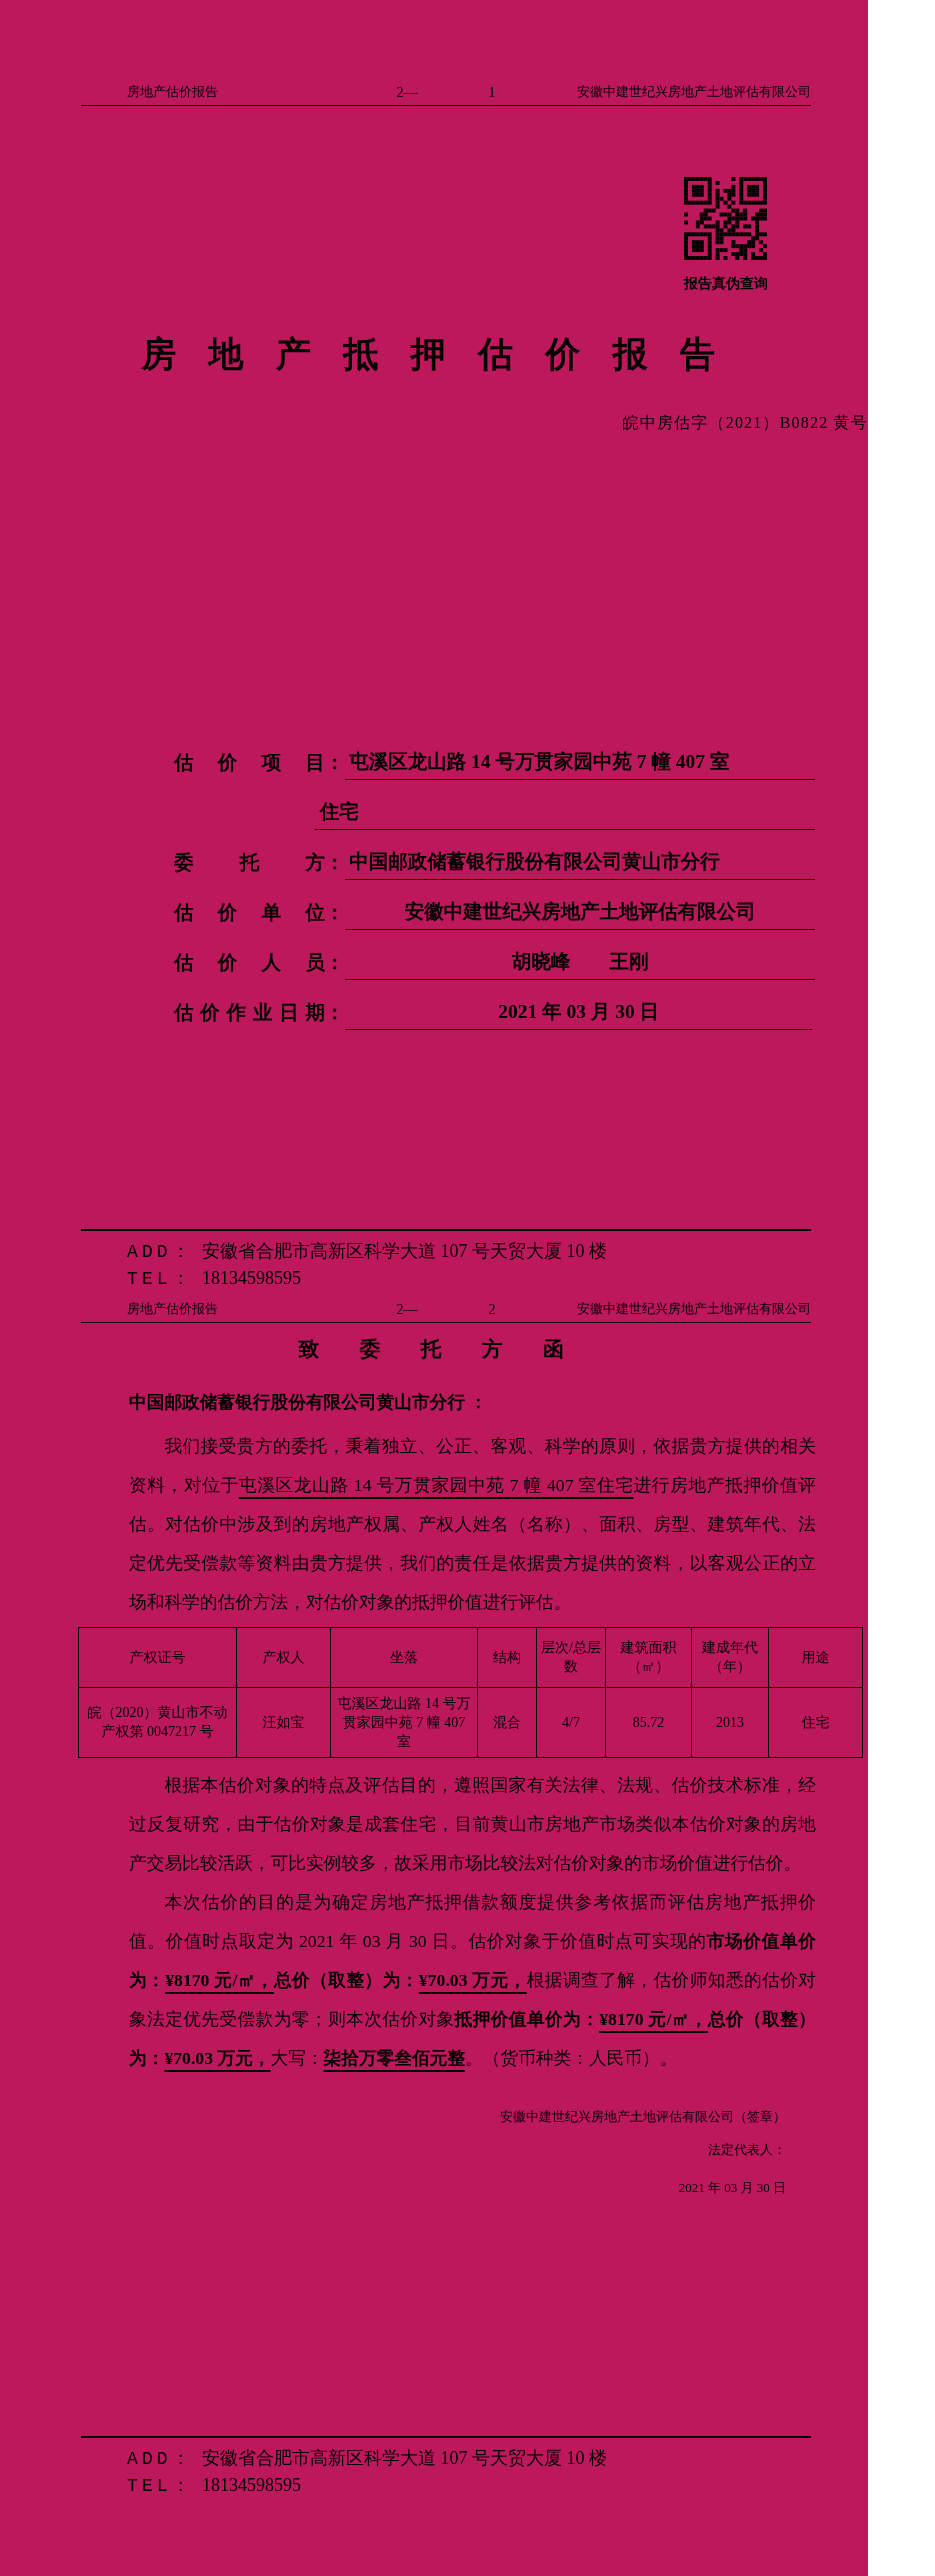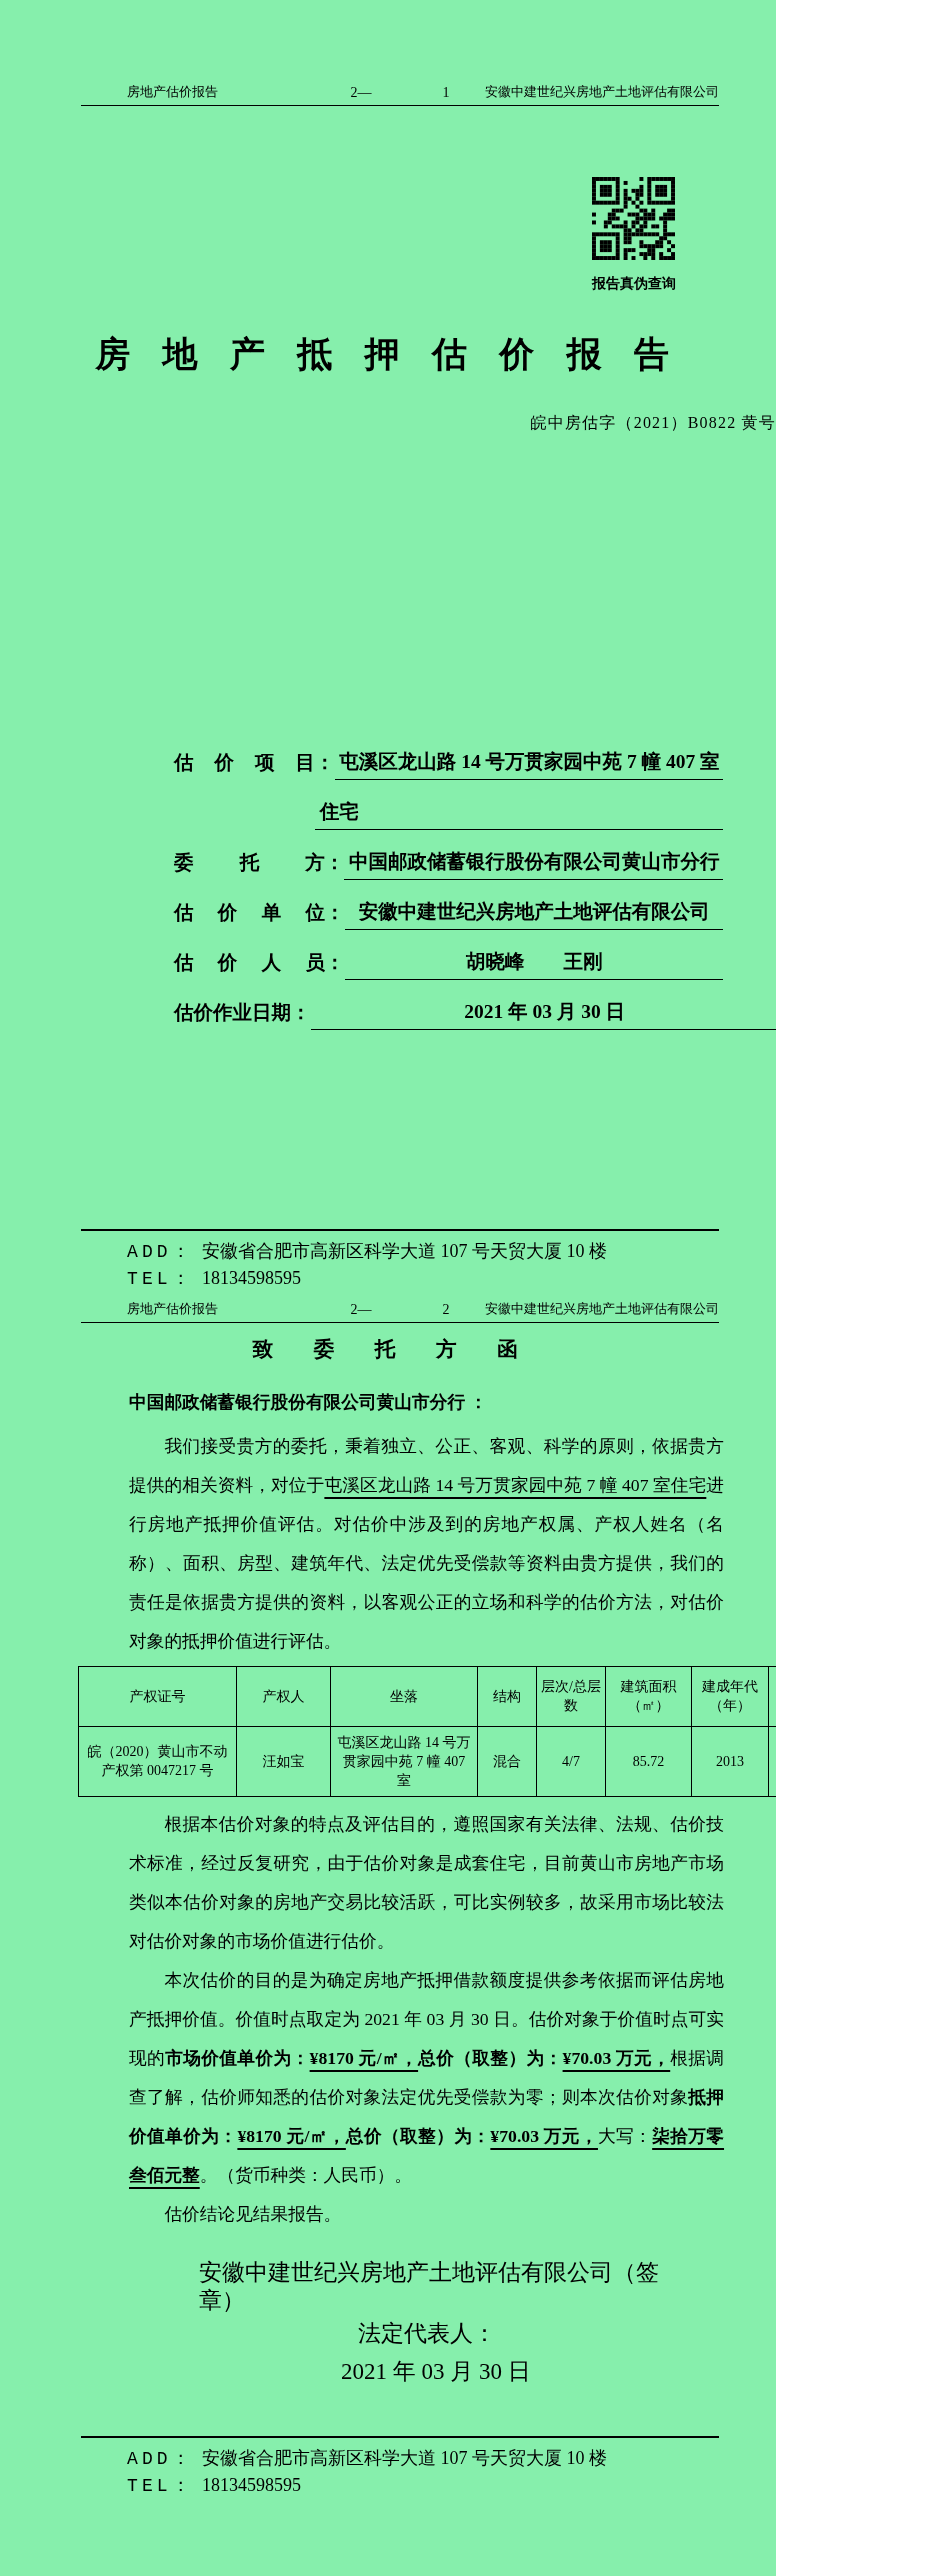--- a/index.html
+++ b/index.html
@@ -2,21 +2,21 @@
 <html style="font-size:9.4px"><head>
 <meta charset="utf-8">
 <style>
   * { margin:0; padding:0; box-sizing:border-box; }
   html,body { background:#ffffff; }
   body {
     width:936px;
     font-family:"Liberation Serif","DejaVu Serif",serif;
     color:#000;
   }
-  .doc { width:776px; background:#86efac; }
+  .doc { width:868px; background:#be185d; }
   .page { position:relative; overflow:hidden; }
   .page1 { height:1292px; padding-top:83px; }
   .page2 { height:1284px; padding-top:8.3px; }
 
   
   .pg-header {
     display:grid; grid-template-columns:1fr auto 1fr; align-items:end;
     margin:0 57px 0 81px; padding:0 0 3.5px 0;
     border-bottom:1.2px solid #000;
     font-size:13px;
@@ -87,21 +87,21 @@
     font-size:14px; line-height:19px;
   }
   .info-table th, .info-table td {
     border:1.2px solid #000; text-align:center; vertical-align:middle;
     padding:3.5px 3.5px; font-weight:normal; word-break:break-all;
   }
   .info-table thead th { height:60px; }
   .info-table tbody td { height:70px; }
 
   
-  .signature { margin:25px 82px 0 0; margin-left:auto; width:495px; font-size:23px; }
+  .signature { margin:25px 82px 0 0; margin-left:auto; width:495px; font-size:13px;text-align:right; }
   .sig-company { line-height:28px; }
   .sig-rep { line-height:38px; padding-left:159px; }
   .sig-date { line-height:38px; padding-left:142px; }
 </style>
 </head>
 <body>
 
 <div class="doc">
 
   <section class="page page1">
@@ -440,21 +440,20 @@
             <td>4/7</td>
             <td>85.72</td>
             <td>2013</td>
             <td>住宅</td>
           </tr>
         </tbody>
       </table>
 
     <p class="para"><span>根据本估价对象的特点及评估目的，遵照国家有关法律、法规、估价技术标准，经过反复研究，由于估价对象是成套住宅，目前黄山市房地产市场类似本估价对象的房地产交易比较活跃，可比实例较多，故采用市场比较法对估价对象的市场价值进行估价。</span></p>
     <p class="para"><span>本次估价的目的是为确定房地产抵押借款额度提供参考依据而评估房地产抵押价值。价值时点取定为 2021 年 03 月 30 日。估价对象于价值时点可实现的</span><span class="b">市场价值单价为：</span><span class="b u">¥8170 元/㎡，</span><span class="b">总价（取整）为：</span><span class="b u">¥70.03 万元，</span><span>根据调查了解，估价师知悉的估价对象法定优先受偿款为零；则本次估价对象</span><span class="b">抵押价值单价为：</span><span class="b u">¥8170 元/㎡，</span><span class="b">总价（取整）为：</span><span class="b u">¥70.03 万元，</span><span>大写：</span><span class="b u">柒拾万零叁佰元整</span><span>。（货币种类：人民币）。</span></p>
-    <p class="para"><span>估价结论见结果报告。</span></p>
 
     <div class="signature">
       <div class="sig-company">安徽中建世纪兴房地产土地评估有限公司（签章）</div>
       <div class="sig-rep">法定代表人：</div>
       <div class="sig-date">2021 年 03 月 30 日</div>
     </div>
 
     <footer class="pg-footer">
       <div class="f-line">
         <span class="f-label">ADD：</span><span>安徽省合肥市高新区科学大道 107 号天贸大厦 10 楼</span>

